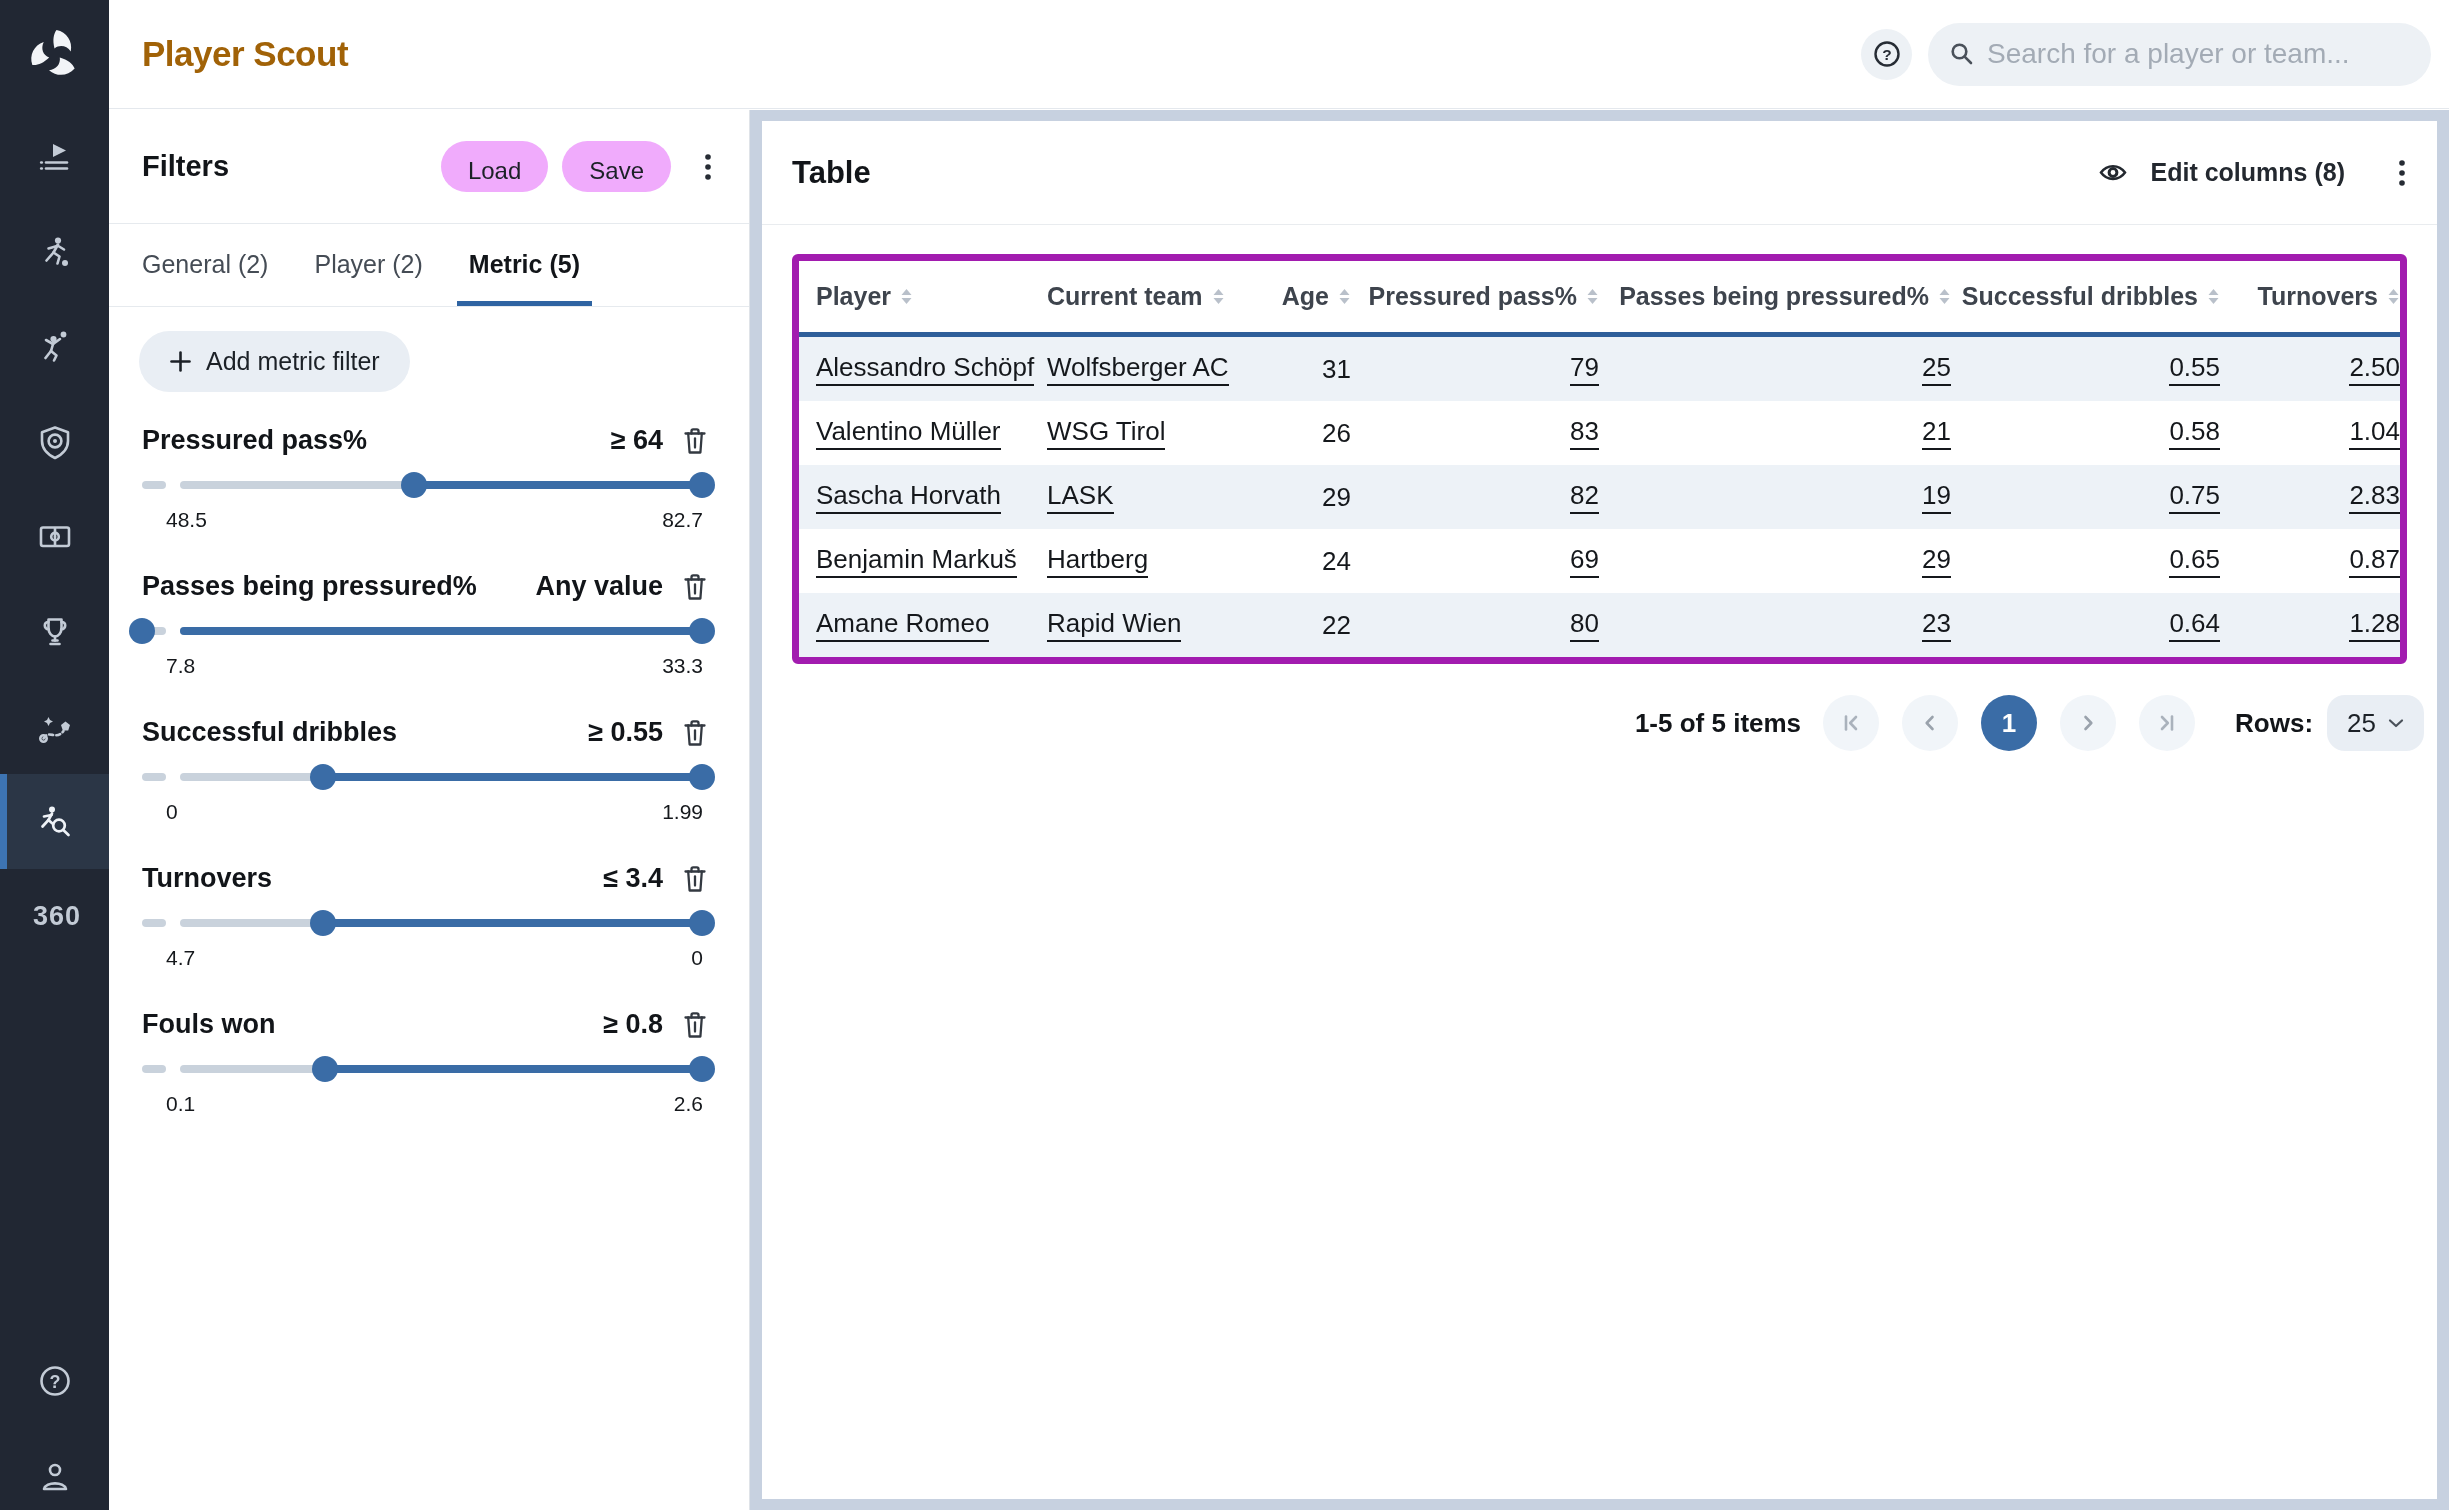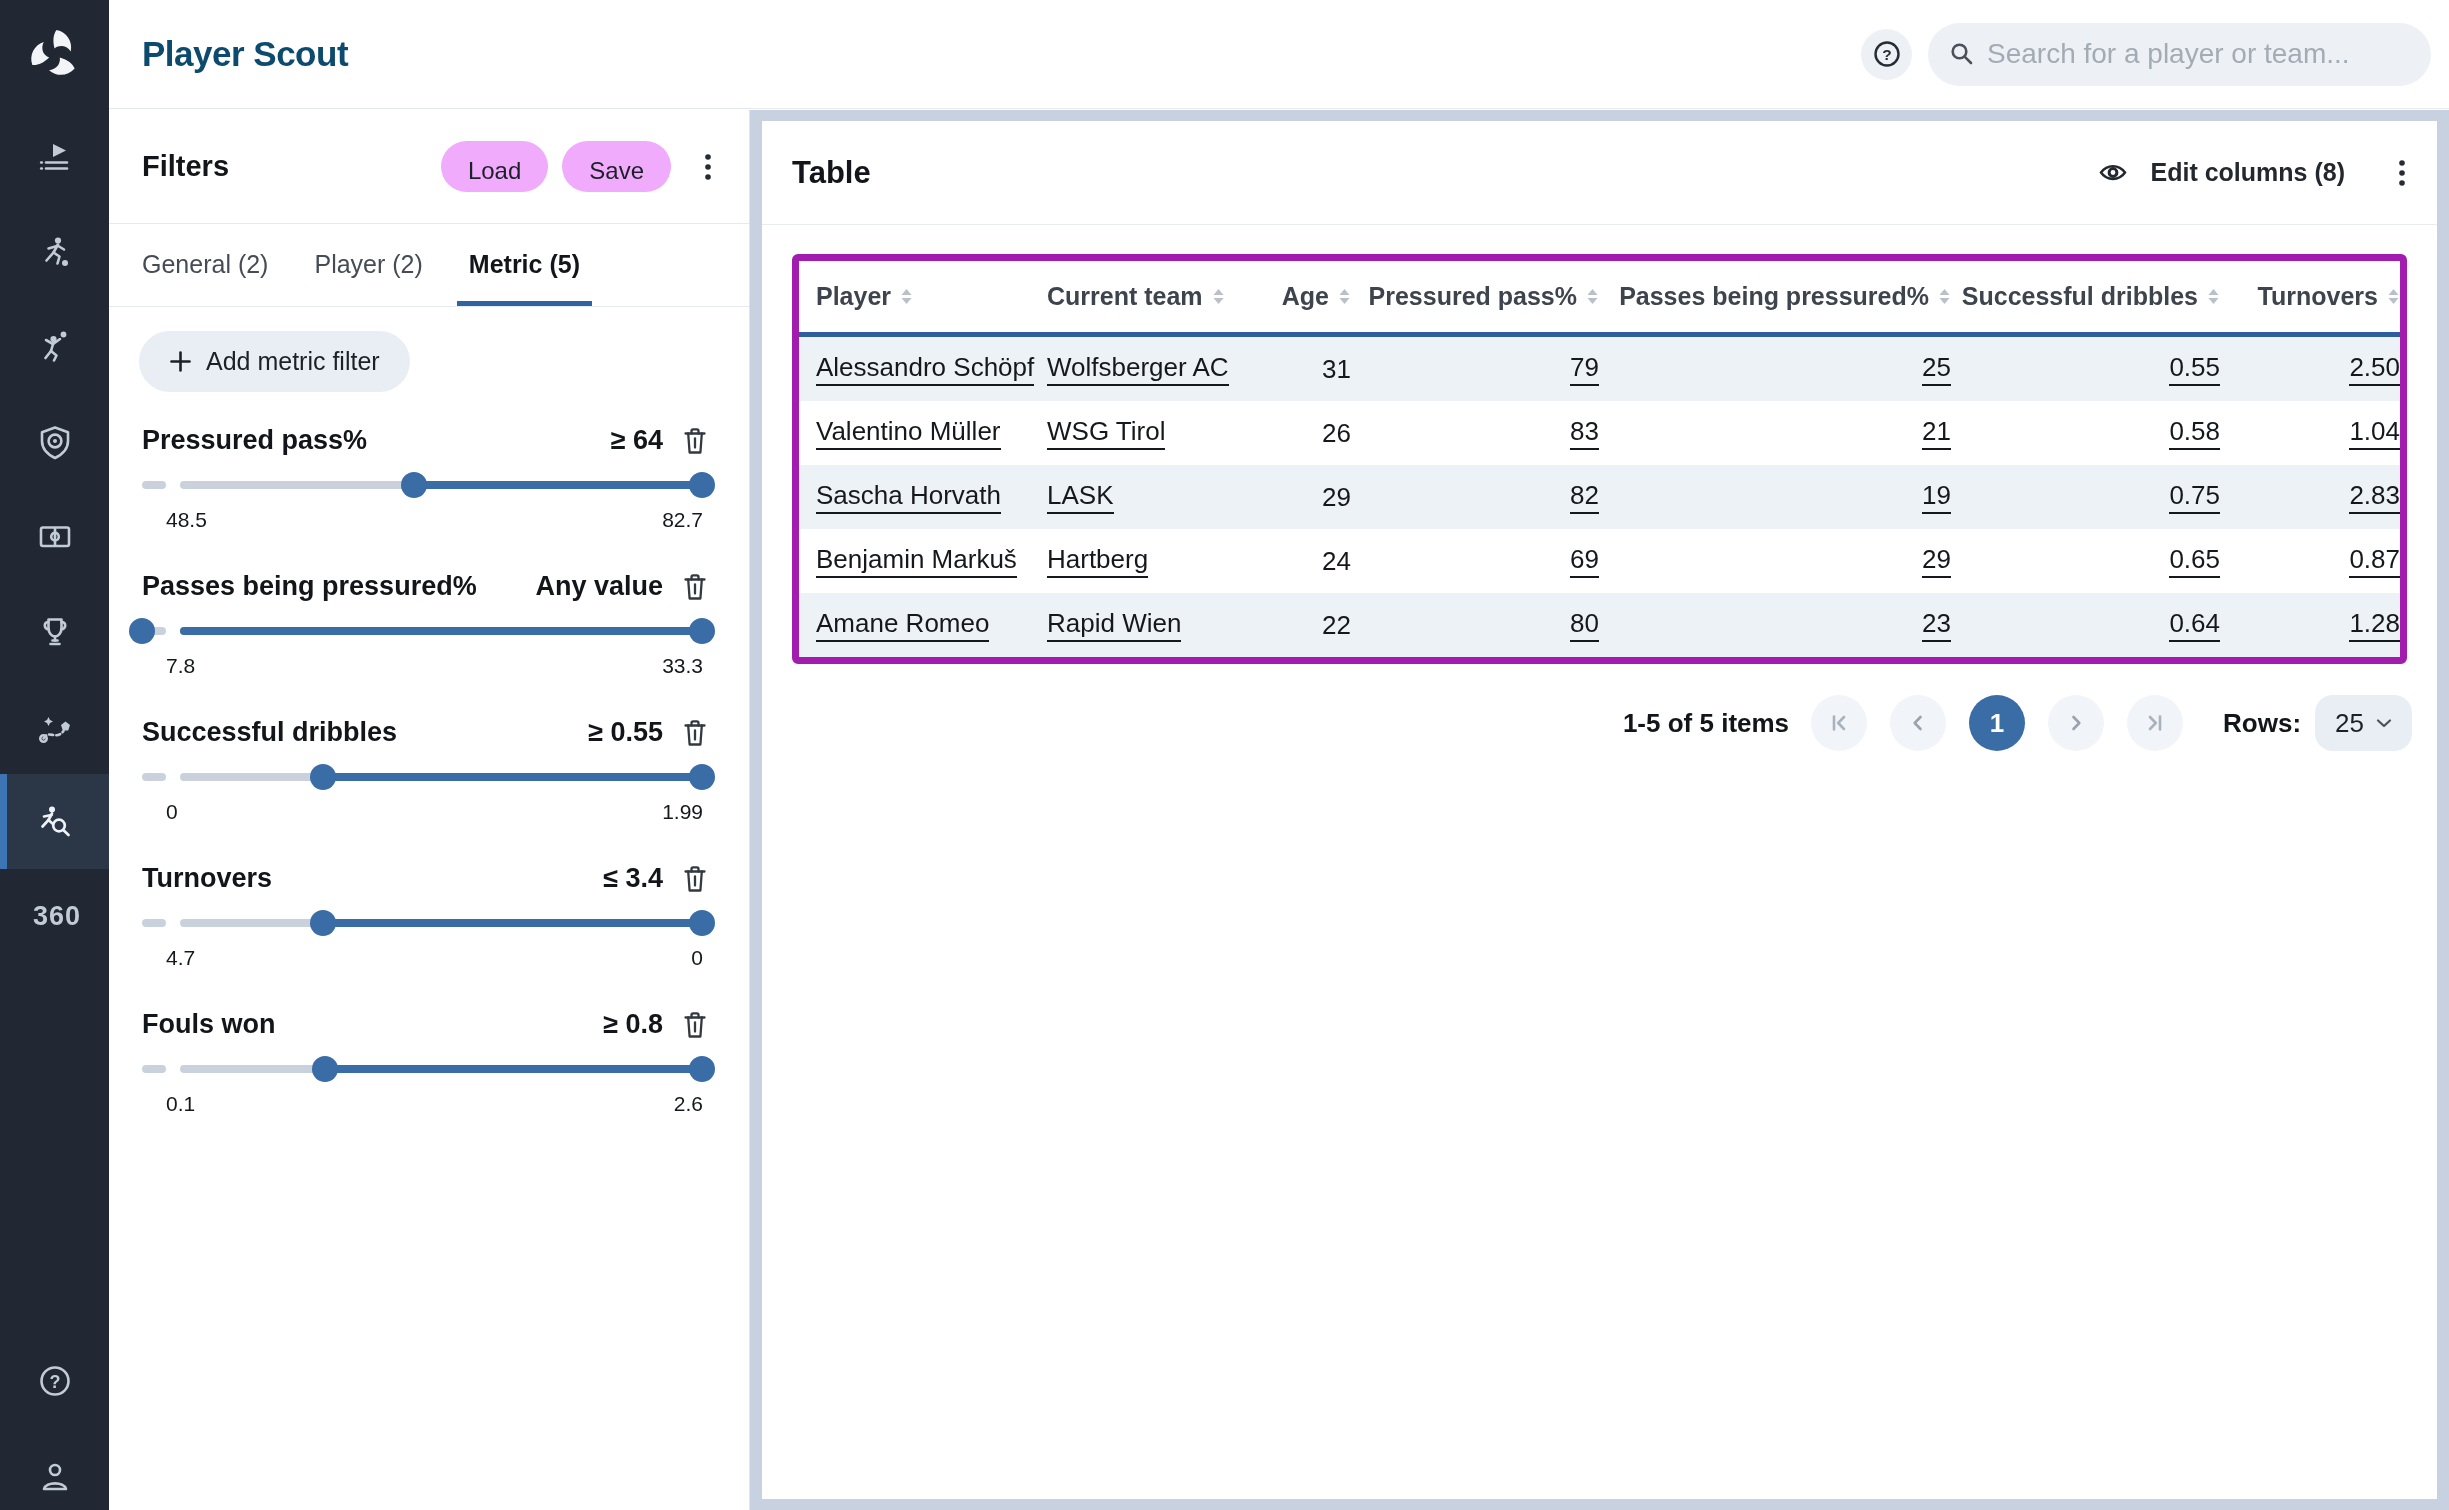--- a/index.html
+++ b/index.html
@@ -10,21 +10,21 @@
   .sidebar { position:absolute; left:0; top:0; width:109px; height:1511px; background:#212733; z-index:30; }
   .logo-box { width:109px; height:109px; display:flex; align-items:center; justify-content:center; }
   .nav-item { position:relative; width:109px; height:95px; display:flex; align-items:center; justify-content:center; cursor:pointer; }
   .nav-item.active { background:#2b3646; }
   .nav-item.active::before { content:""; position:absolute; left:0; top:0; bottom:0; width:7px; background:#3d74b3; }
   .nav-360 { width:114px; height:95px; display:flex; align-items:center; justify-content:center; color:#c3cbd6; font-size:27px; font-weight:bold; letter-spacing:1px; cursor:pointer; }
   .nav-bottom { position:absolute; left:0; width:109px; height:95px; display:flex; align-items:center; justify-content:center; cursor:pointer; }
 
   
   .topbar { position:absolute; left:109px; top:0; width:2340px; height:109px; background:#ffffff; border-bottom:1px solid #e4e8ed; display:flex; align-items:center; z-index:20; }
-  .app-title { font-size:35px; font-weight:bold; letter-spacing:-0.5px; margin-left:33px; color:#0c4a6e; }
+  .app-title { font-size:35px; font-weight:bold; letter-spacing:-0.5px; margin-left:33px; color:#a16207; }
   .topbar-right { margin-left:auto; display:flex; align-items:center; gap:16px; margin-right:18px; }
   .help-btn { width:51px; height:51px; border-radius:50%; background:#edf1f5; display:flex; align-items:center; justify-content:center; cursor:pointer; }
   .search-box { width:503px; height:63px; border-radius:32px; background:#edf1f5; display:flex; align-items:center; padding:0 22px; gap:13px; }
   .search-box input { flex:1; background:transparent; border:none; outline:none; font-size:28px; color:#15181c; font-family:inherit; }
   .search-box input::placeholder { color:#a3abb5; }
 
   
   .filters { position:absolute; left:109px; top:110px; width:641px; height:1401px; background:#ffffff; border-right:1px solid #dfe3e8; z-index:10; }
   .filters-head { height:113px; display:flex; align-items:center; padding:0 26px 0 33px; }
   .filters-title { font-size:29px; font-weight:bold; color:#121519; }
@@ -64,21 +64,21 @@
   th { height:76px; font-size:25px; font-weight:bold; color:#3e444d; border-bottom:5px solid #2e5f9a; background:#ffffff; }
   .th-inner { display:flex; align-items:center; gap:9px; }
   .al { text-align:left; } .al .th-inner { justify-content:flex-start; }
   .ar { text-align:right; } .ar .th-inner { justify-content:flex-end; }
   th.first, td.first { padding-left:17px; }
   th.last, td.last { padding-right:20px; }
   td { height:64px; font-size:26px; color:#15181c; }
   tbody tr:nth-child(odd) { background:#edf2f7; }
   .lnk { display:inline-block; border-bottom:2px solid #15181c; padding-bottom:3px; line-height:1.05; cursor:pointer; }
 
-  .pager { display:flex; align-items:center; justify-content:flex-end; margin:31px 25px 0 30px; }
+  .pager { display:flex; align-items:center; justify-content:flex-end; margin:31px 13px 0 30px; }
   .pager-summary { font-size:26px; font-weight:600; color:#121519; margin-right:22px; }
   .pg-btn { width:56px; height:56px; border-radius:50%; background:#f1f5f9; display:flex; align-items:center; justify-content:center; margin-left:23px; cursor:pointer; border:none; }
   .pg-current { background:#3a6ca6; color:#ffffff; font-size:26px; font-weight:bold; font-family:inherit; }
   .rows-label { font-size:26px; font-weight:bold; margin-left:40px; color:#121519; }
   .rows-pill { height:56px; border-radius:18px; background:#e9eef4; display:flex; align-items:center; gap:12px; padding:0 20px; margin-left:14px; font-size:26px; color:#1c2127; cursor:pointer; }
 
   svg { display:block; }
 </style>
 </head>
 <body>

